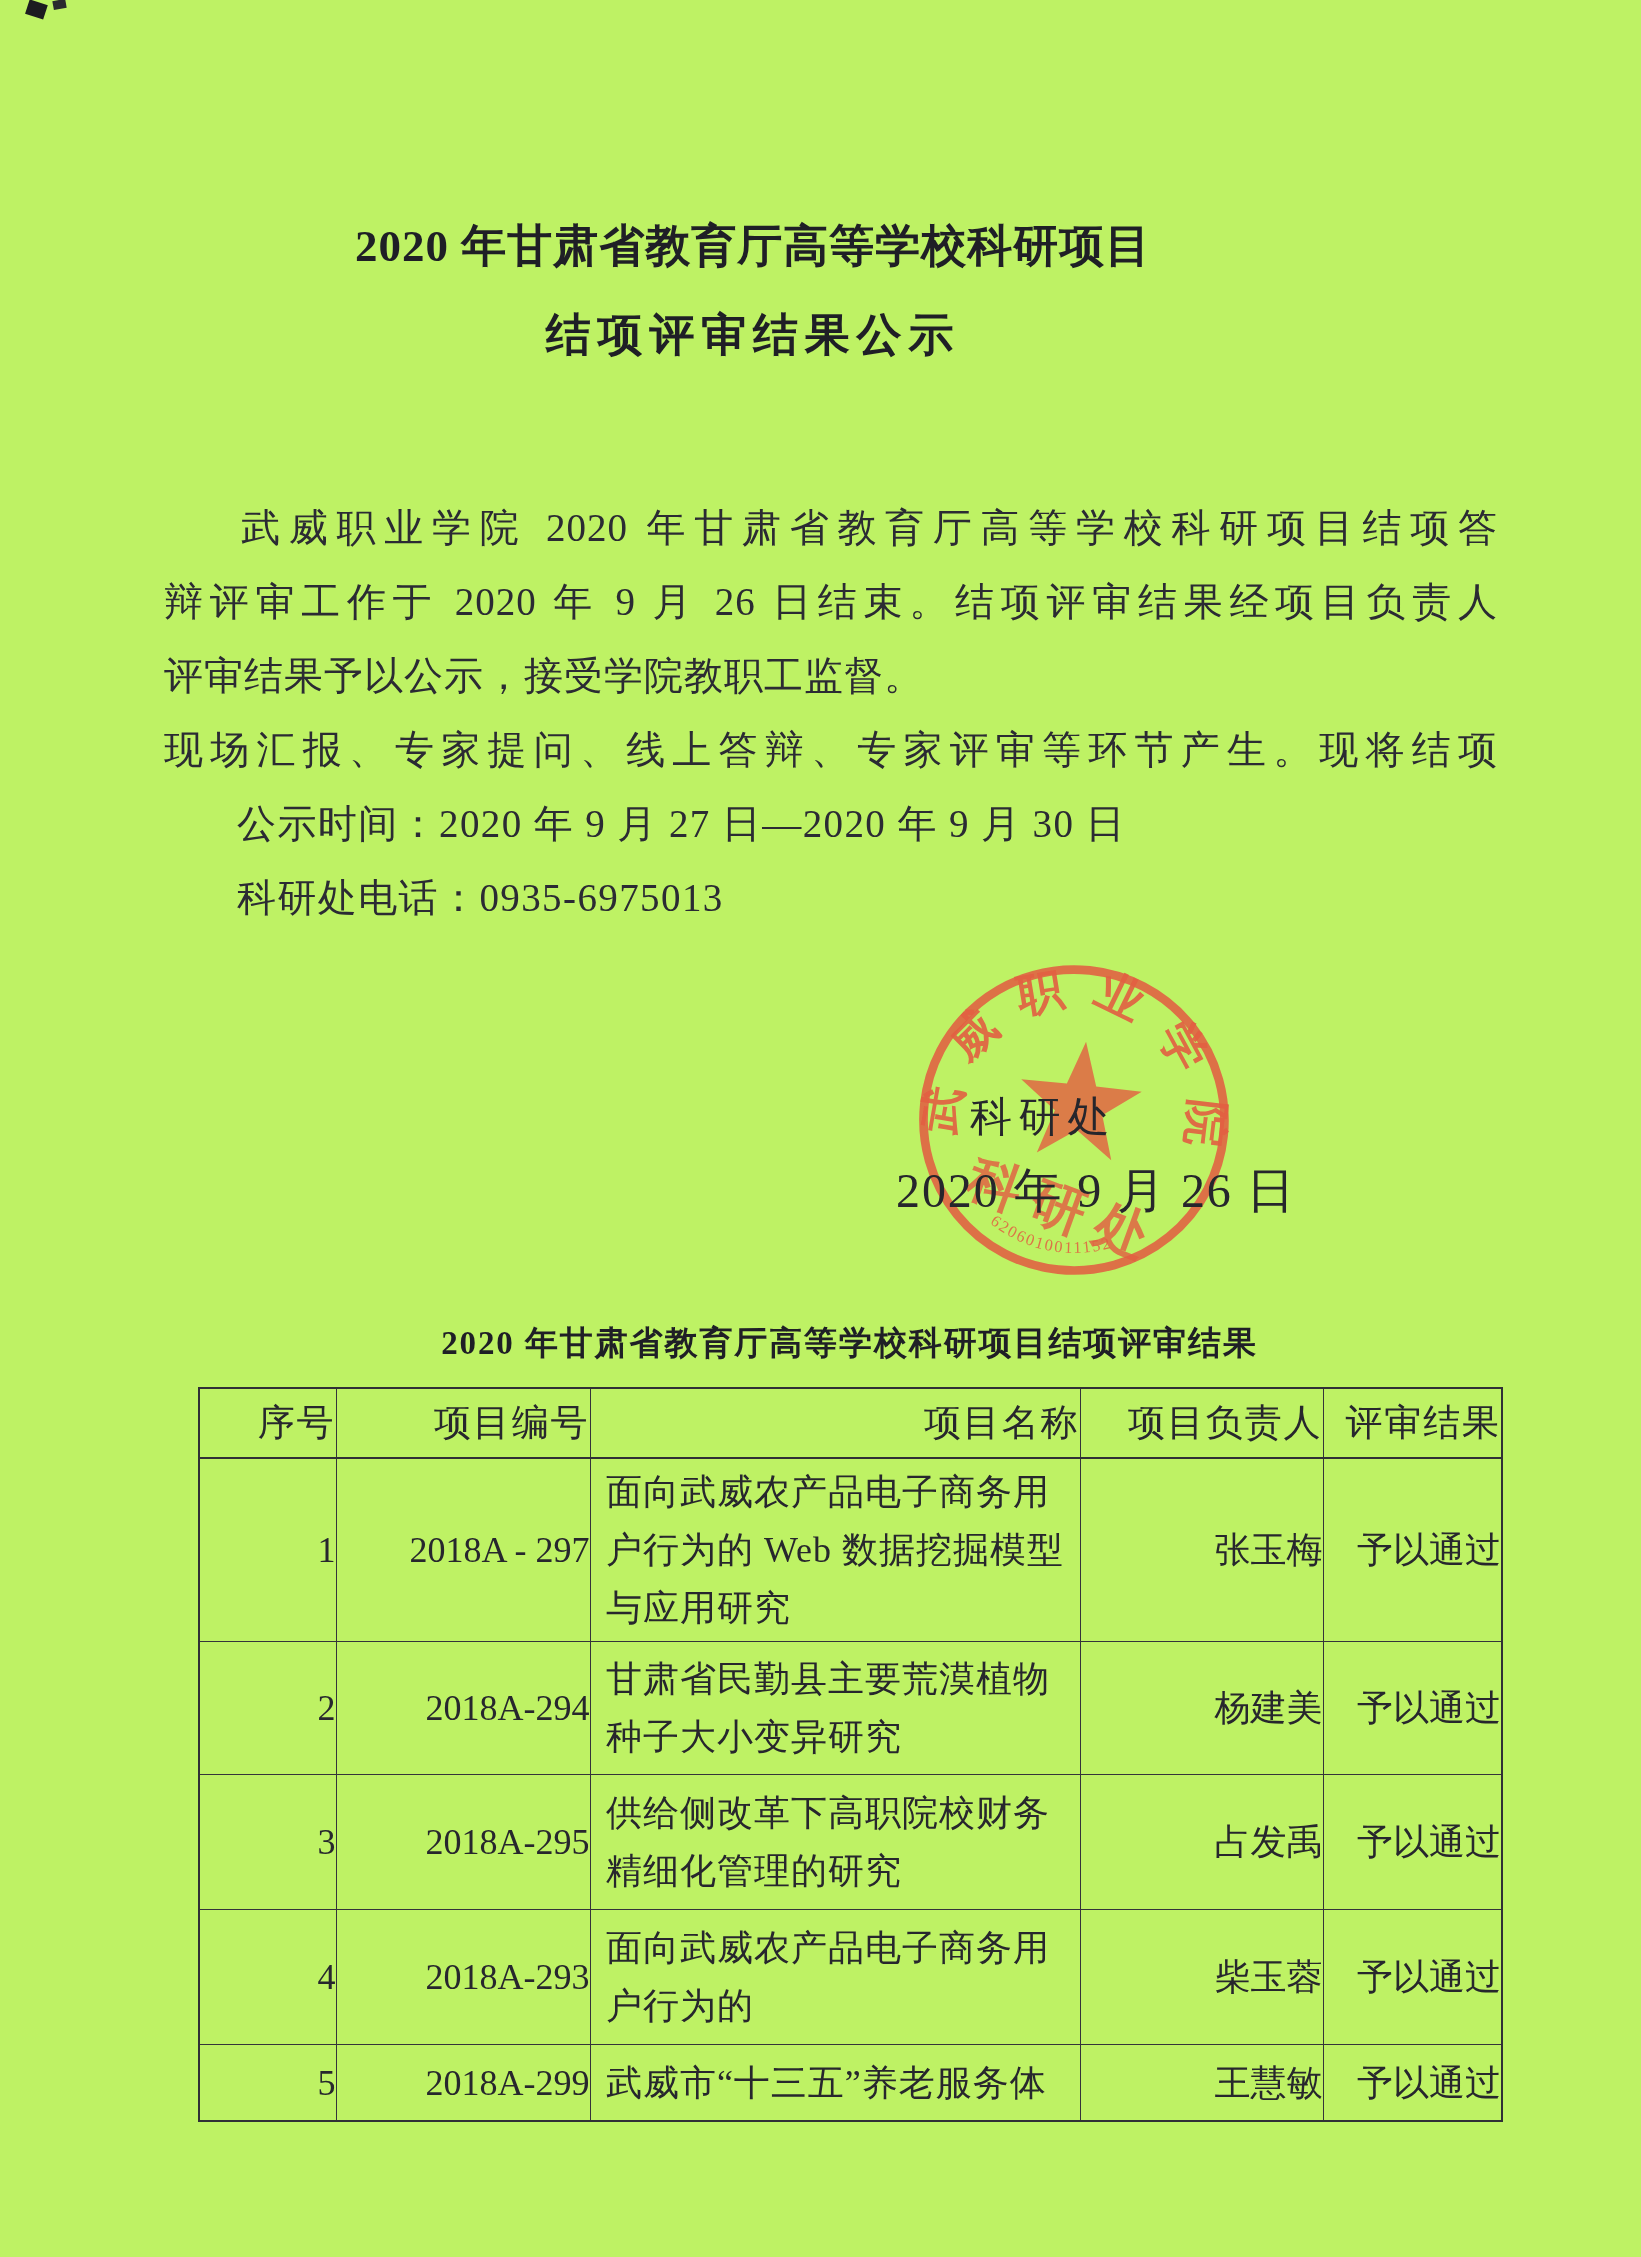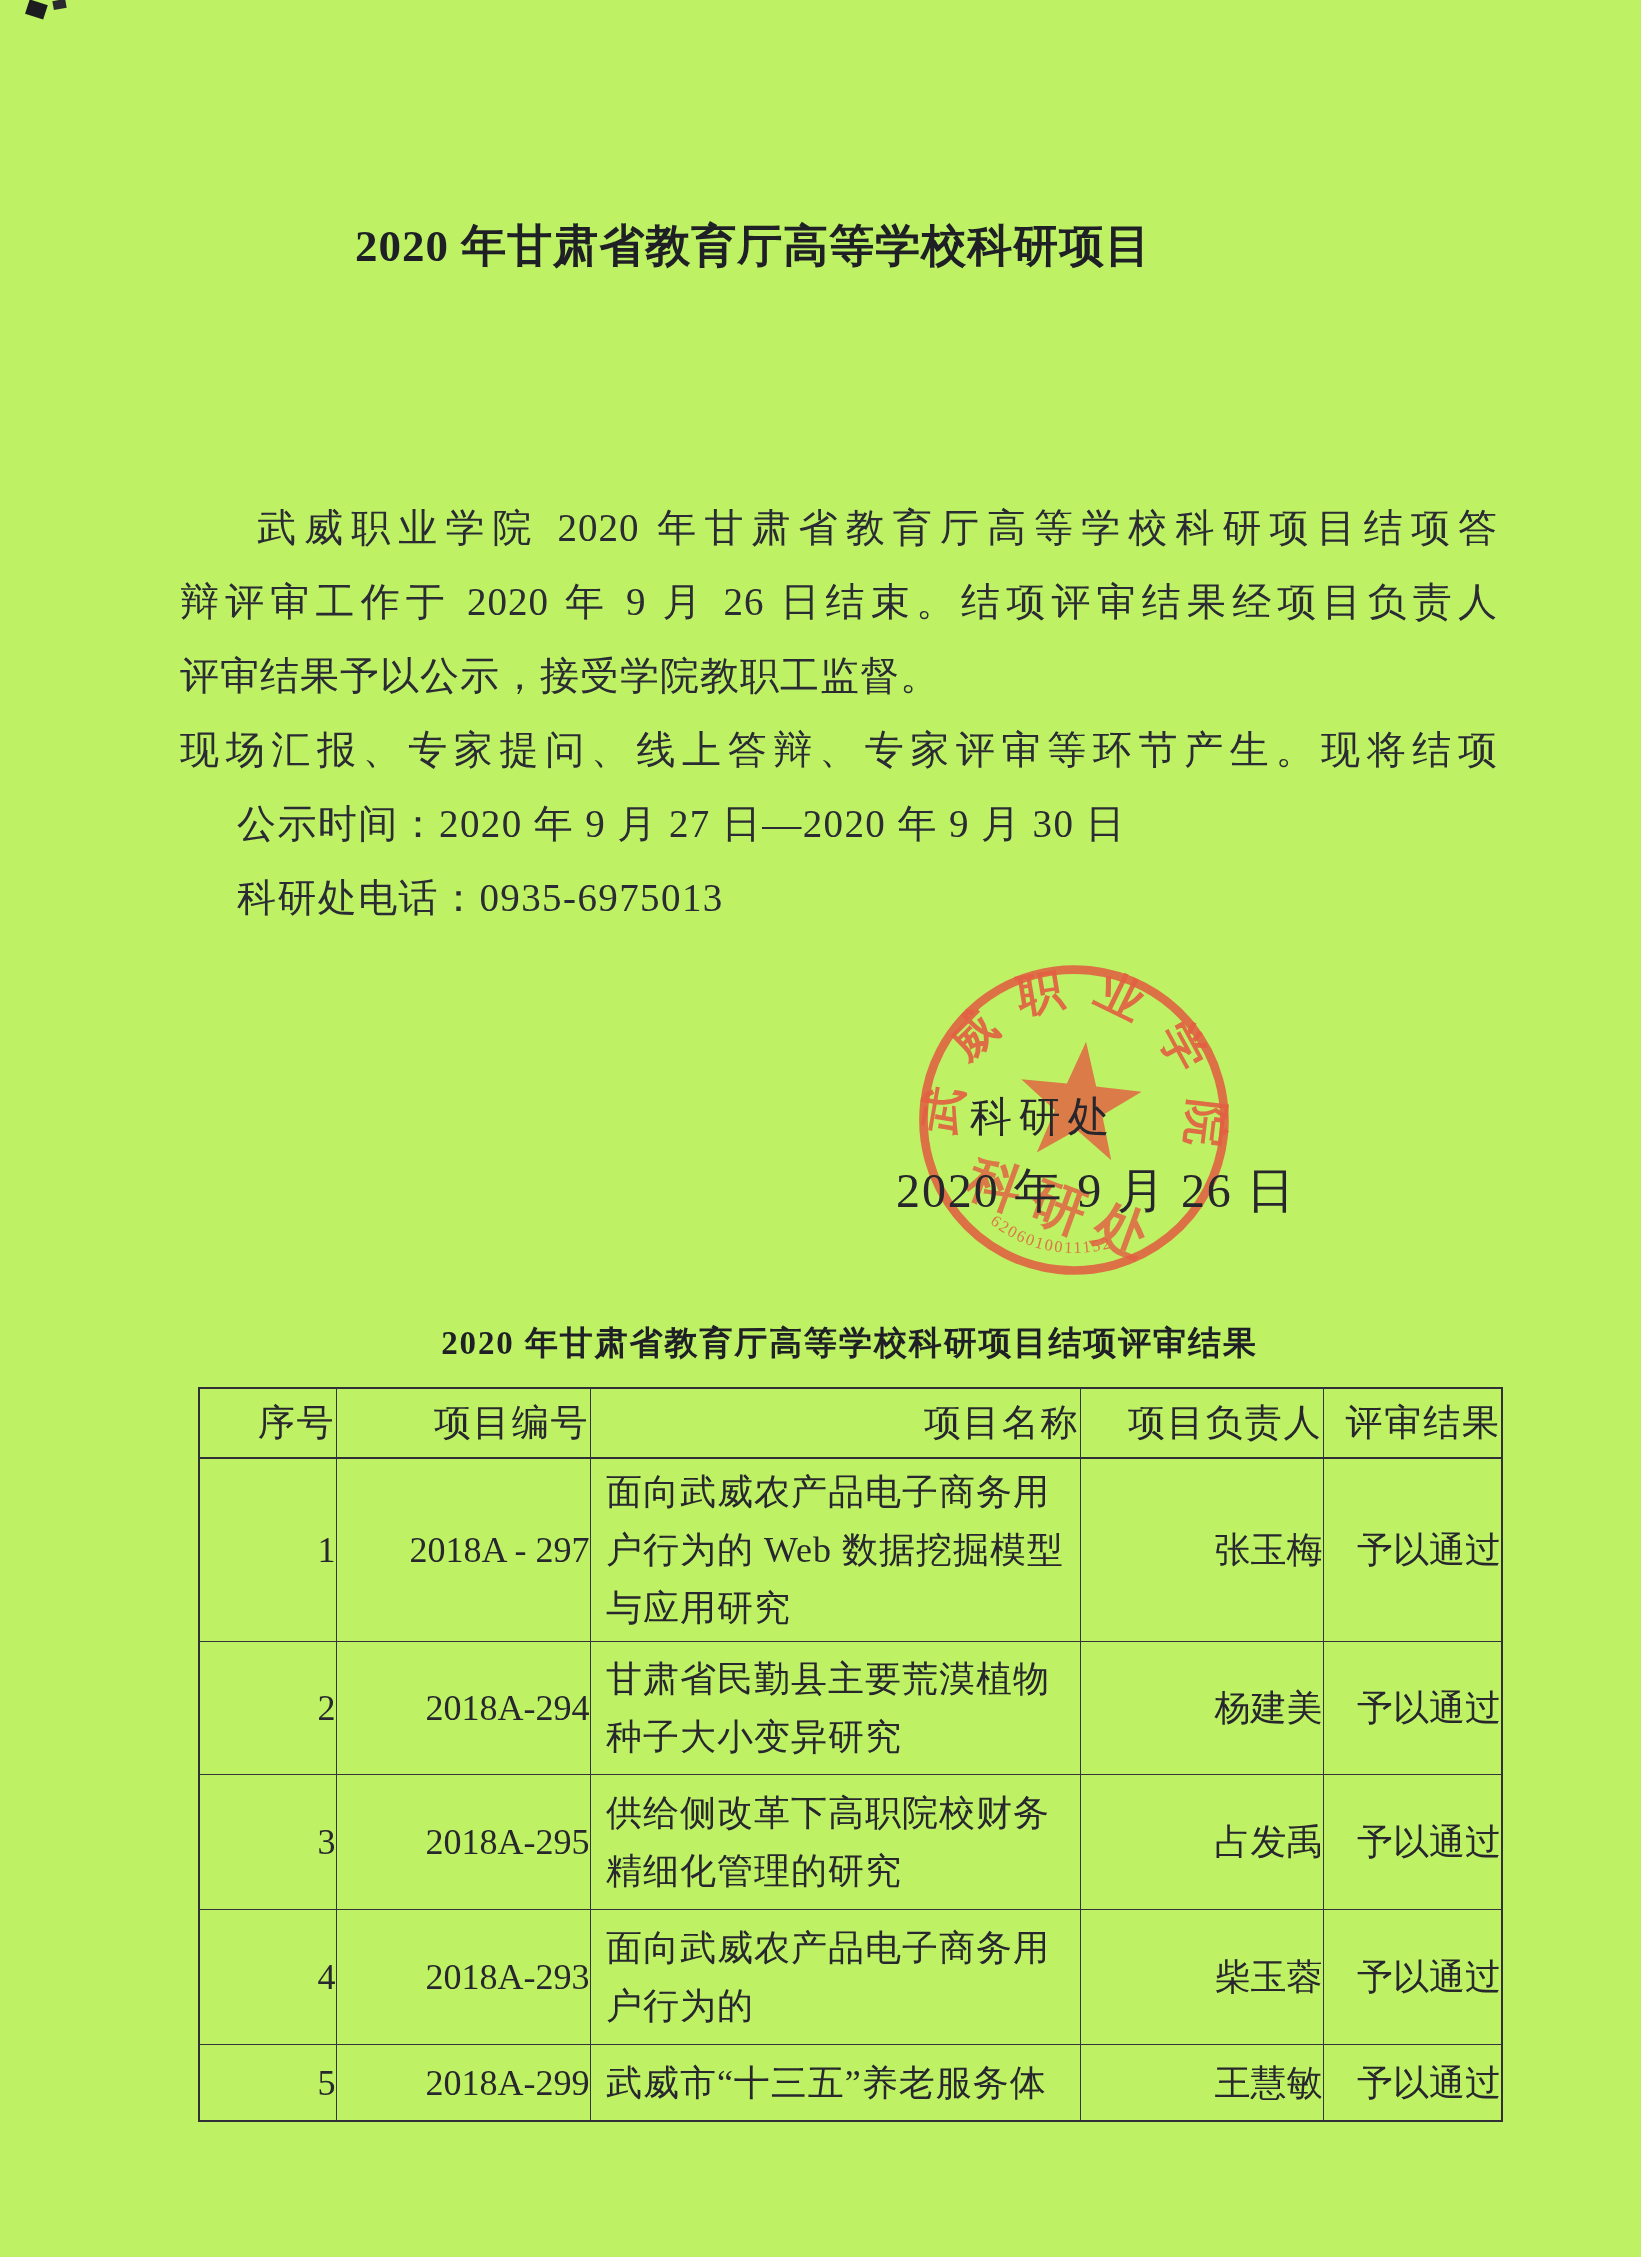--- a/index.html
+++ b/index.html
@@ -19,21 +19,21 @@
     position:absolute; left:0; top:224px; width:1506px;
     text-align:center; font-weight:bold; color:#1f1f26;
     font-size:45px; letter-spacing:1px; line-height:1;
   }
   .doc-title .t2 { display:block; margin-top:44px; letter-spacing:6.8px; }
 
   .body-block {
     position:absolute; left:164px; top:504px; width:1334px;
     font-size:39px; color:#2b2b33;
   }
-  .para-line { height:74px; line-height:48px; letter-spacing:1px;margin-left:16px; }
+  .para-line { height:74px; line-height:48px; letter-spacing:1px; }
   .para-line.full { text-align:justify; text-align-last:justify; }
   .para-line.indent { padding-left:77px; text-align:justify; text-align-last:justify; }
   .para-line.last { text-align:left; }
   .info-line { height:74px; line-height:48px; padding-left:73px; letter-spacing:1.4px; }
 
   .signer {
     position:absolute; left:970px; top:1089px;
     font-size:42px; letter-spacing:6.8px; color:#26262c; z-index:3;
   }
   .sign-date {
@@ -76,20 +76,21 @@
 </head>
 <body>
 
 <div class="page">
 
   <div class="scan-mark1"></div>
   <div class="scan-mark2"></div>
 
   <div class="doc-title">
     <span>2020 年甘肃省教育厅高等学校科研项目</span>
+    <span class="t2">结项评审结果公示</span>
   </div>
 
   <div class="body-block">
     <div class="para-line indent full">武威职业学院 2020 年甘肃省教育厅高等学校科研项目结项答</div>
     <div class="para-line full">辩评审工作于 2020 年 9 月 26 日结束。结项评审结果经项目负责人</div>
     <div class="para-line last">评审结果予以公示，接受学院教职工监督。</div>
     <div class="para-line full">现场汇报、专家提问、线上答辩、专家评审等环节产生。现将结项</div>
     <div class="info-line">公示时间：2020 年 9 月 27 日—2020 年 9 月 30 日</div>
     <div class="info-line">科研处电话：0935-6975013</div>
   </div>

